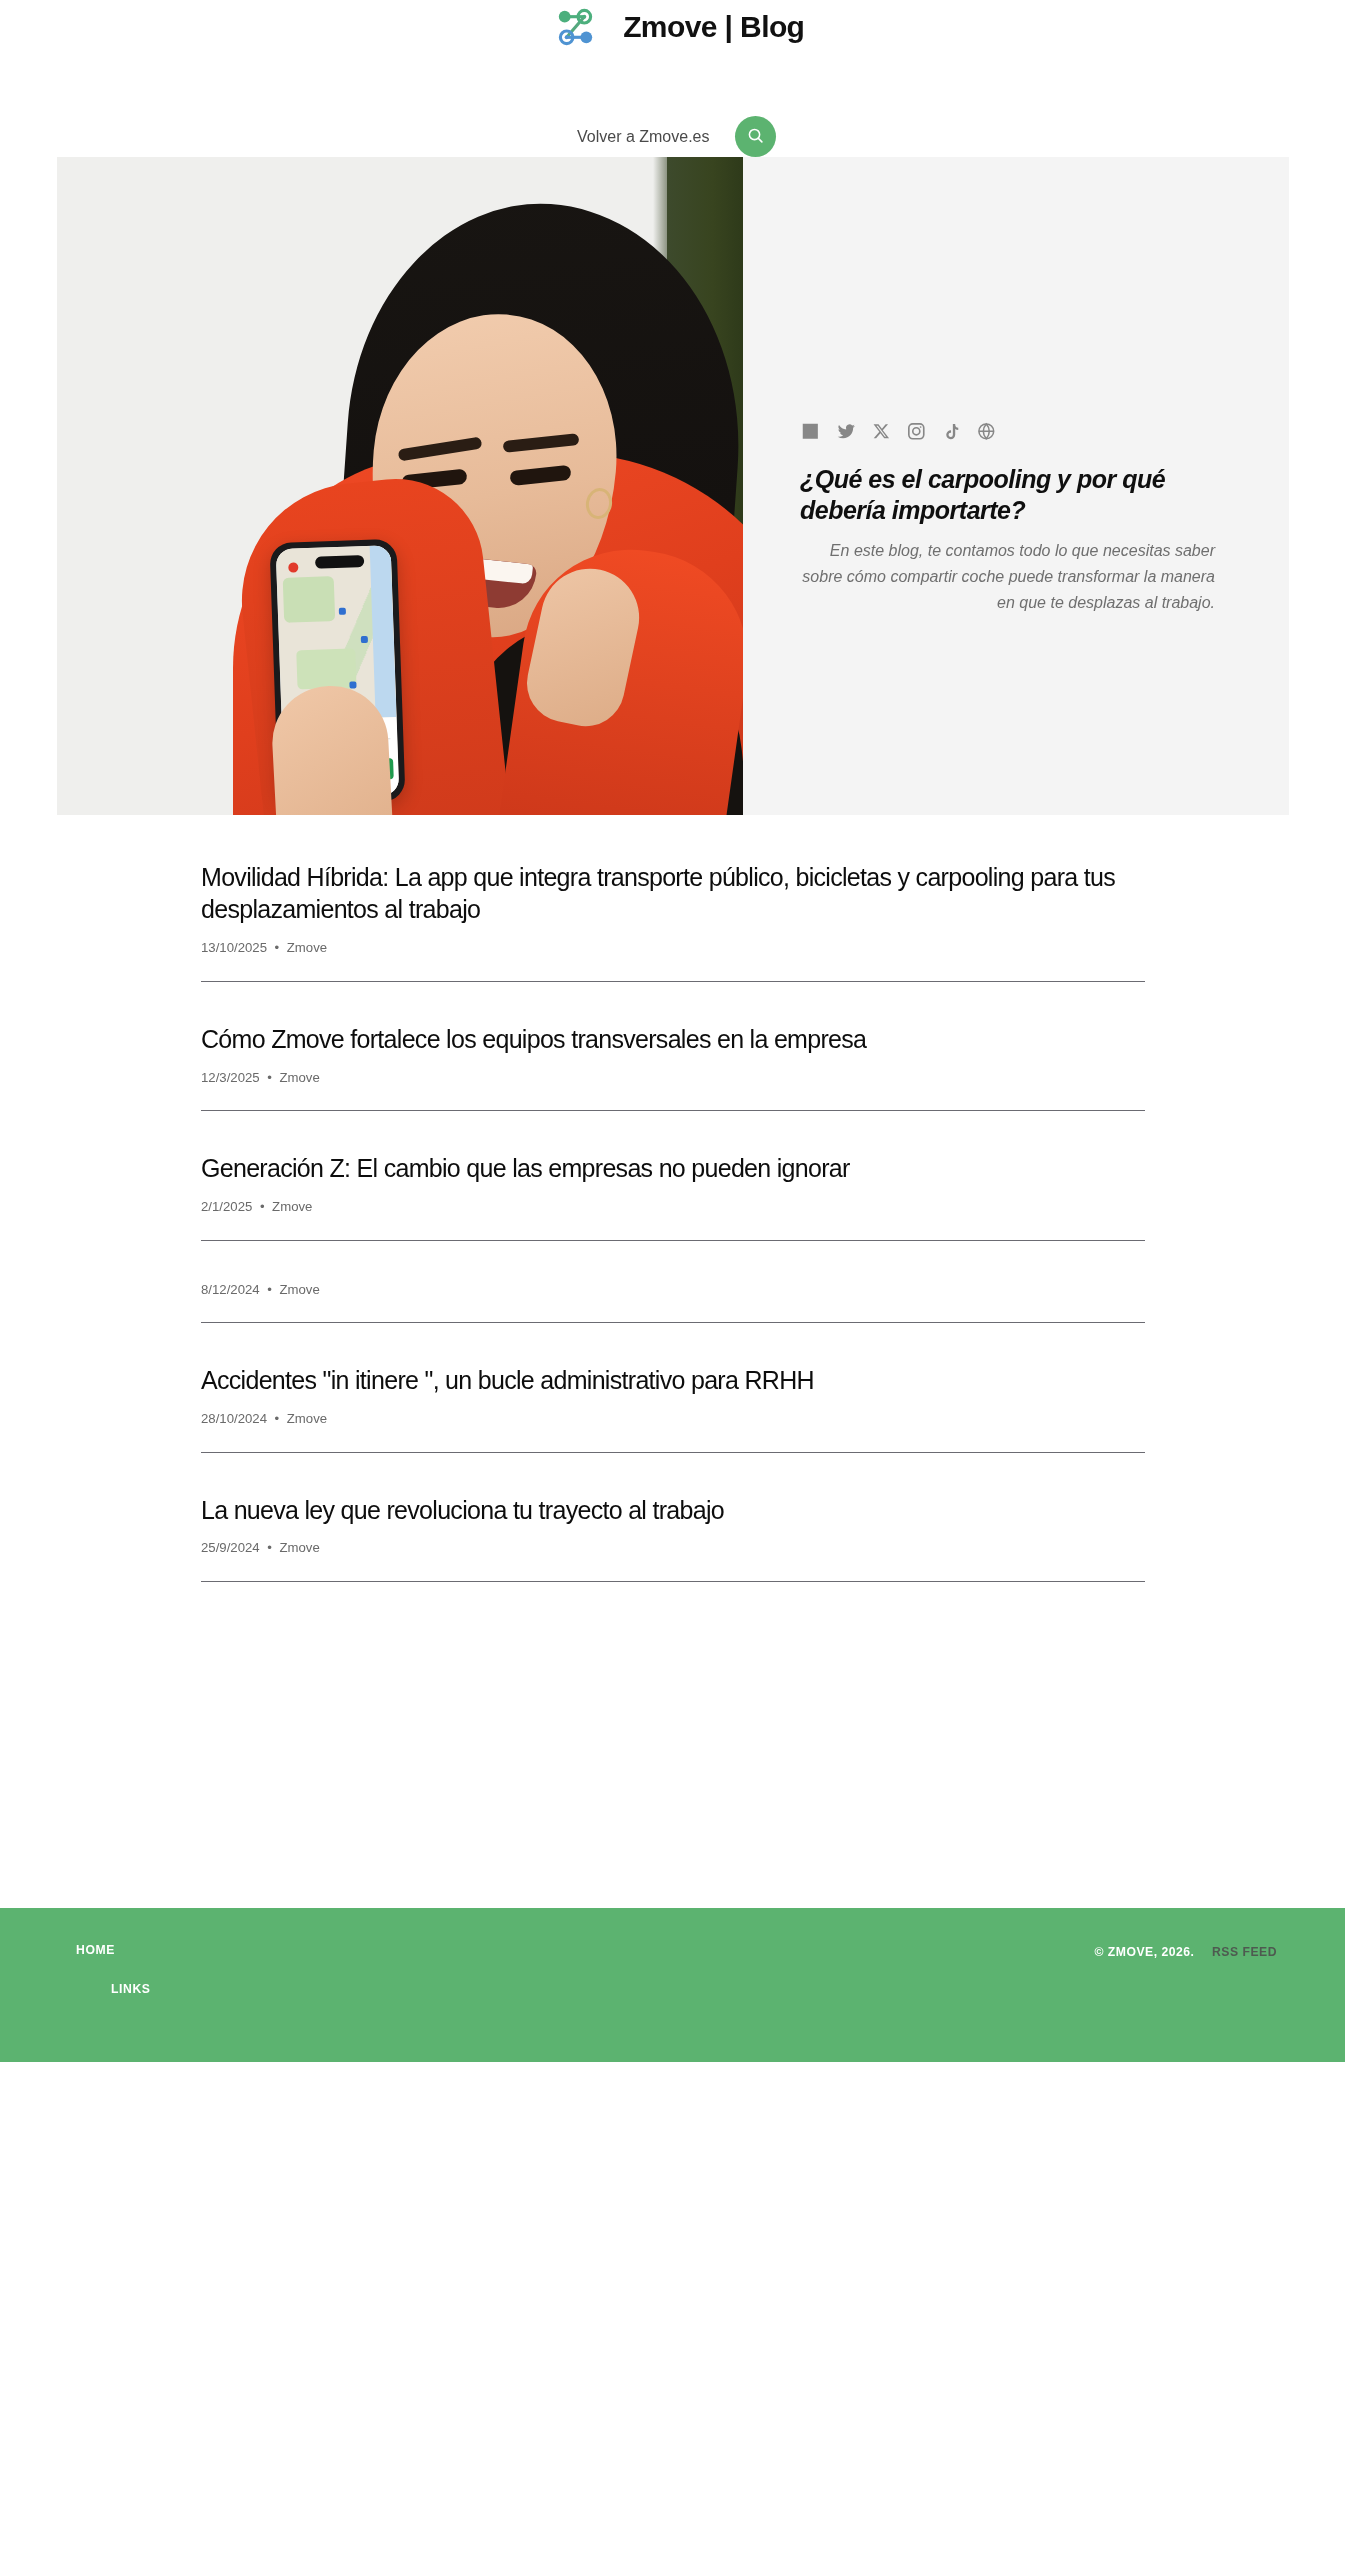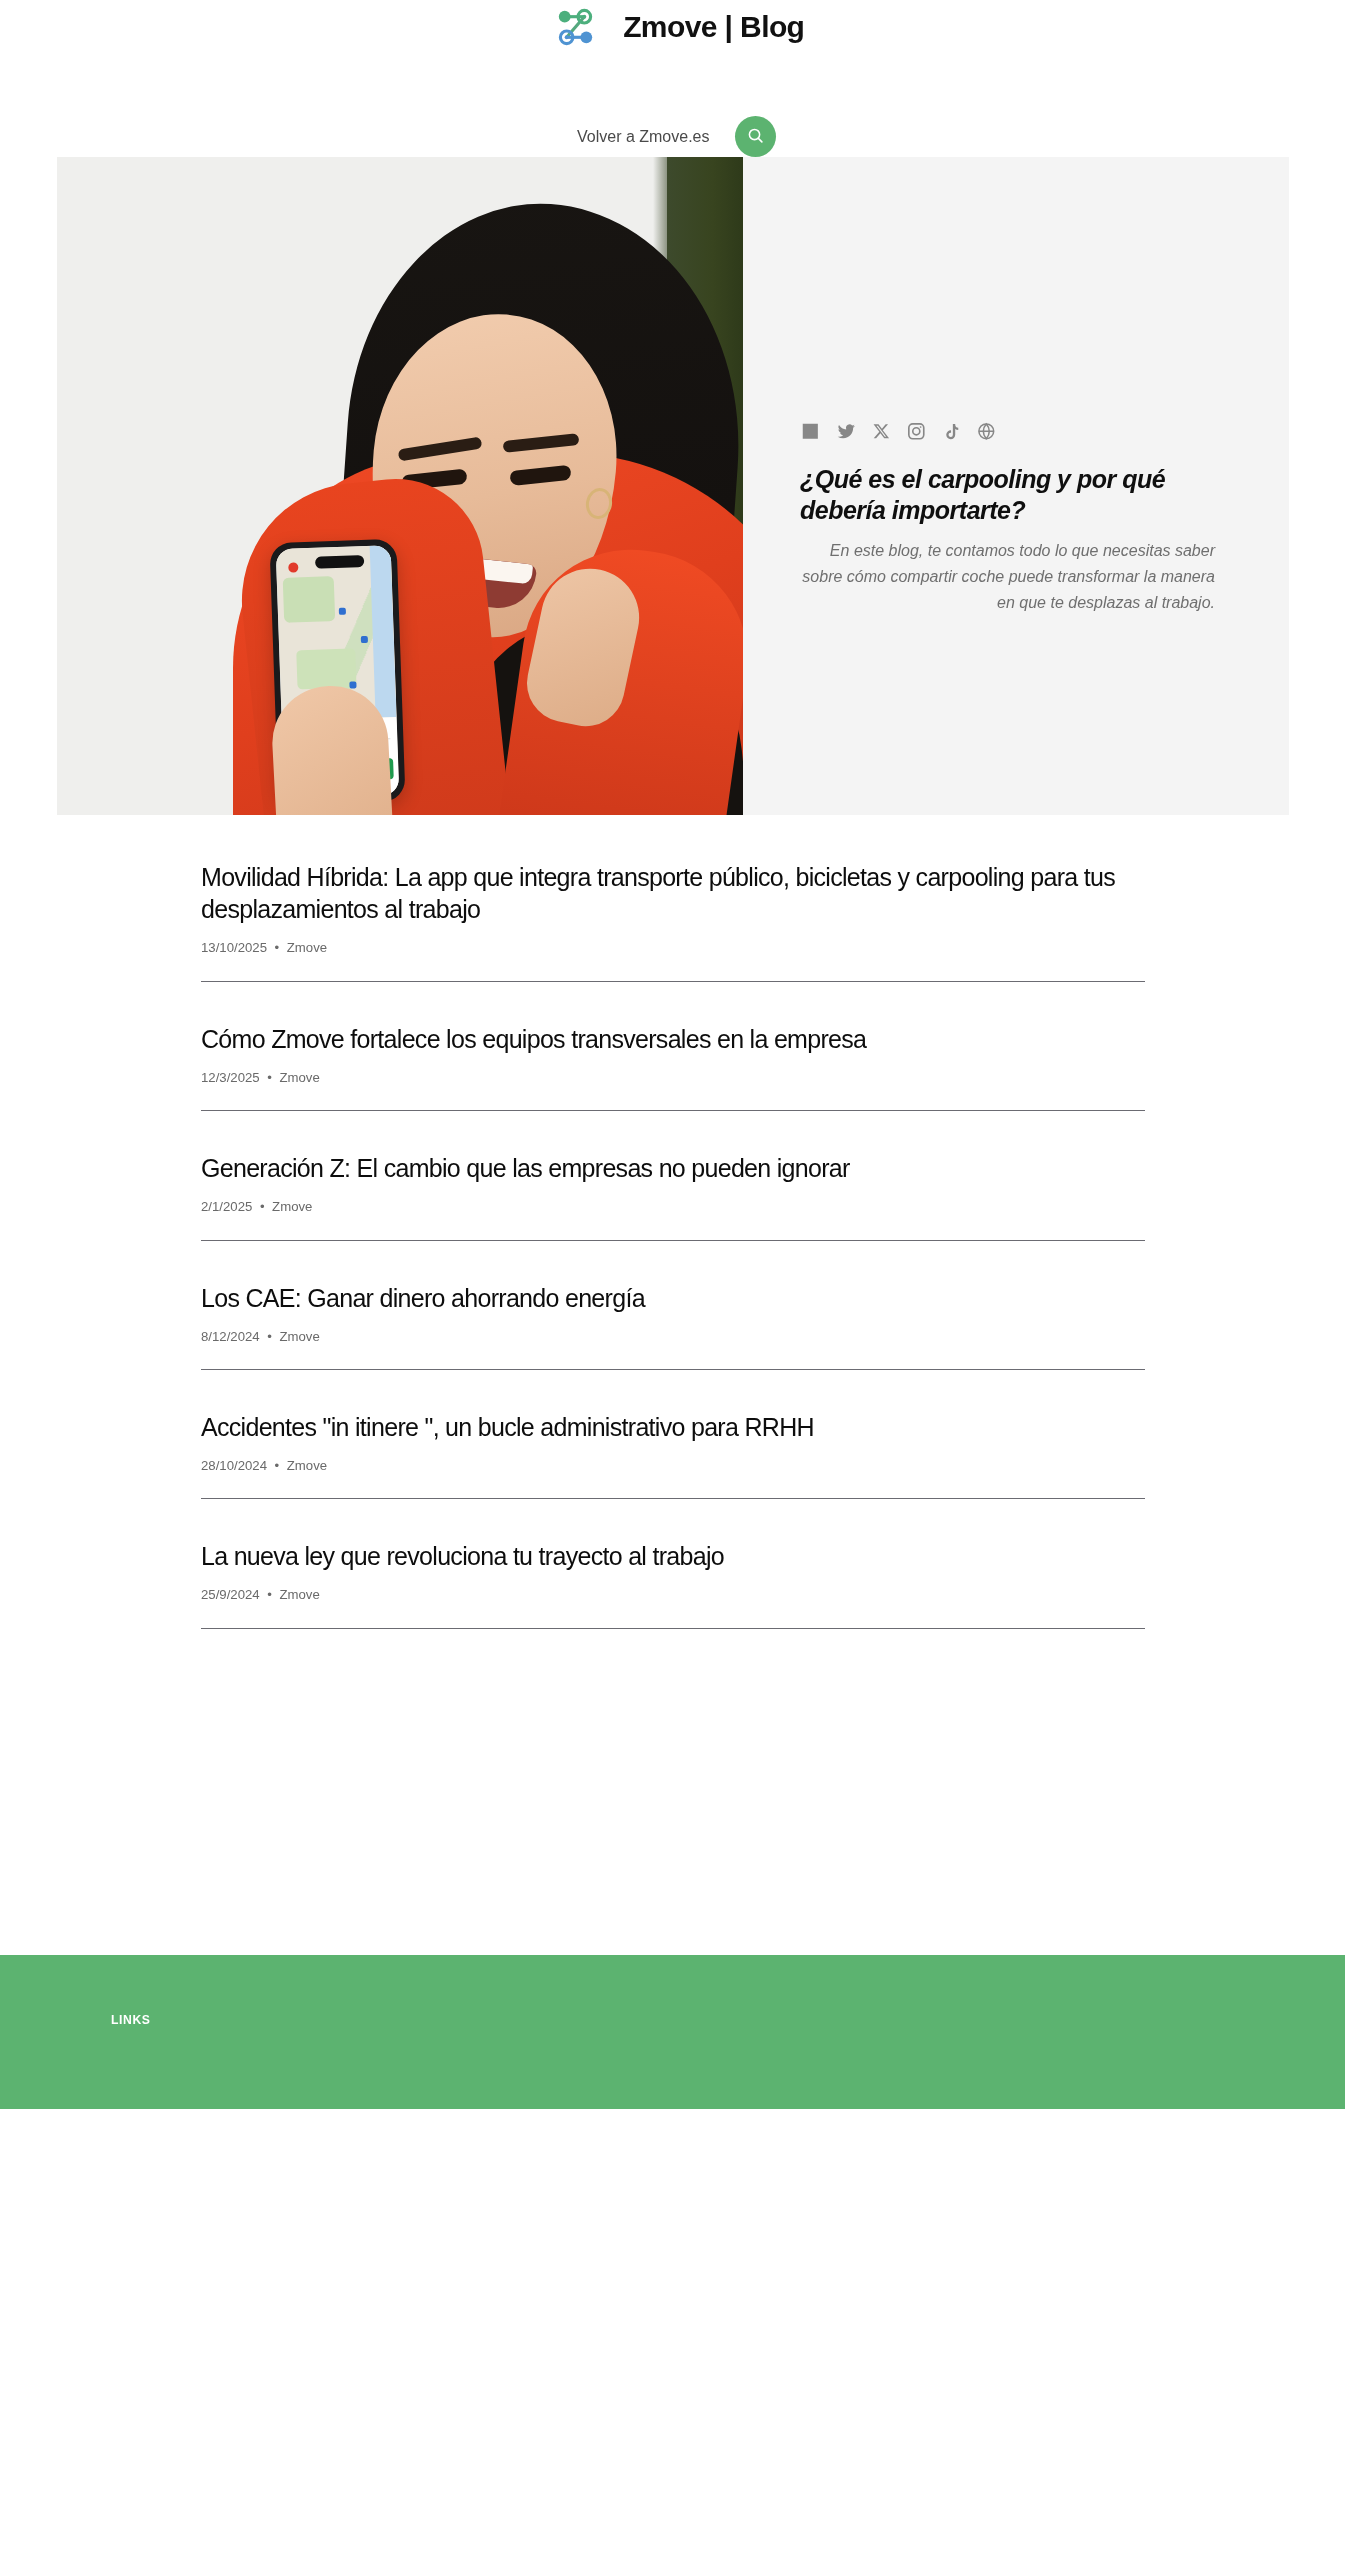--- a/index.html
+++ b/index.html
@@ -615,21 +615,20 @@
   <article class="post">
     <h2 class="post-title">Generación Z: El cambio que las empresas no pueden ignorar</h2>
     <div class="post-meta">
       <span>2/1/2025</span>
       <span class="sep">•</span>
       <span>Zmove</span>
     </div>
   </article>
 
   <article class="post">
-    <h2 class="post-title">Los CAE: Ganar dinero ahorrando energía</h2>
     <div class="post-meta">
       <span>8/12/2024</span>
       <span class="sep">•</span>
       <span>Zmove</span>
     </div>
   </article>
 
   <article class="post">
     <h2 class="post-title">Accidentes "in itinere ", un bucle administrativo para RRHH</h2>
     <div class="post-meta">
@@ -647,19 +646,27 @@
       <span>Zmove</span>
     </div>
   </article>
 
 </main>
 
 <div class="list-spacer"></div>
 
 <footer class="site-footer">
 
+  <div class="footer-top">
+    <a class="footer-col-title" href="#">Home</a>
+
+    <div class="footer-copy-row">
+      <span class="footer-copy">© ZMOVE, 2026.</span>
+      <a class="footer-rss" href="#">RSS Feed</a>
+    </div>
+  </div>
 
   <div class="footer-links-block">
     <div class="footer-links-label">Links</div>
   </div>
 
 </footer>
 
 
 </body></html>

